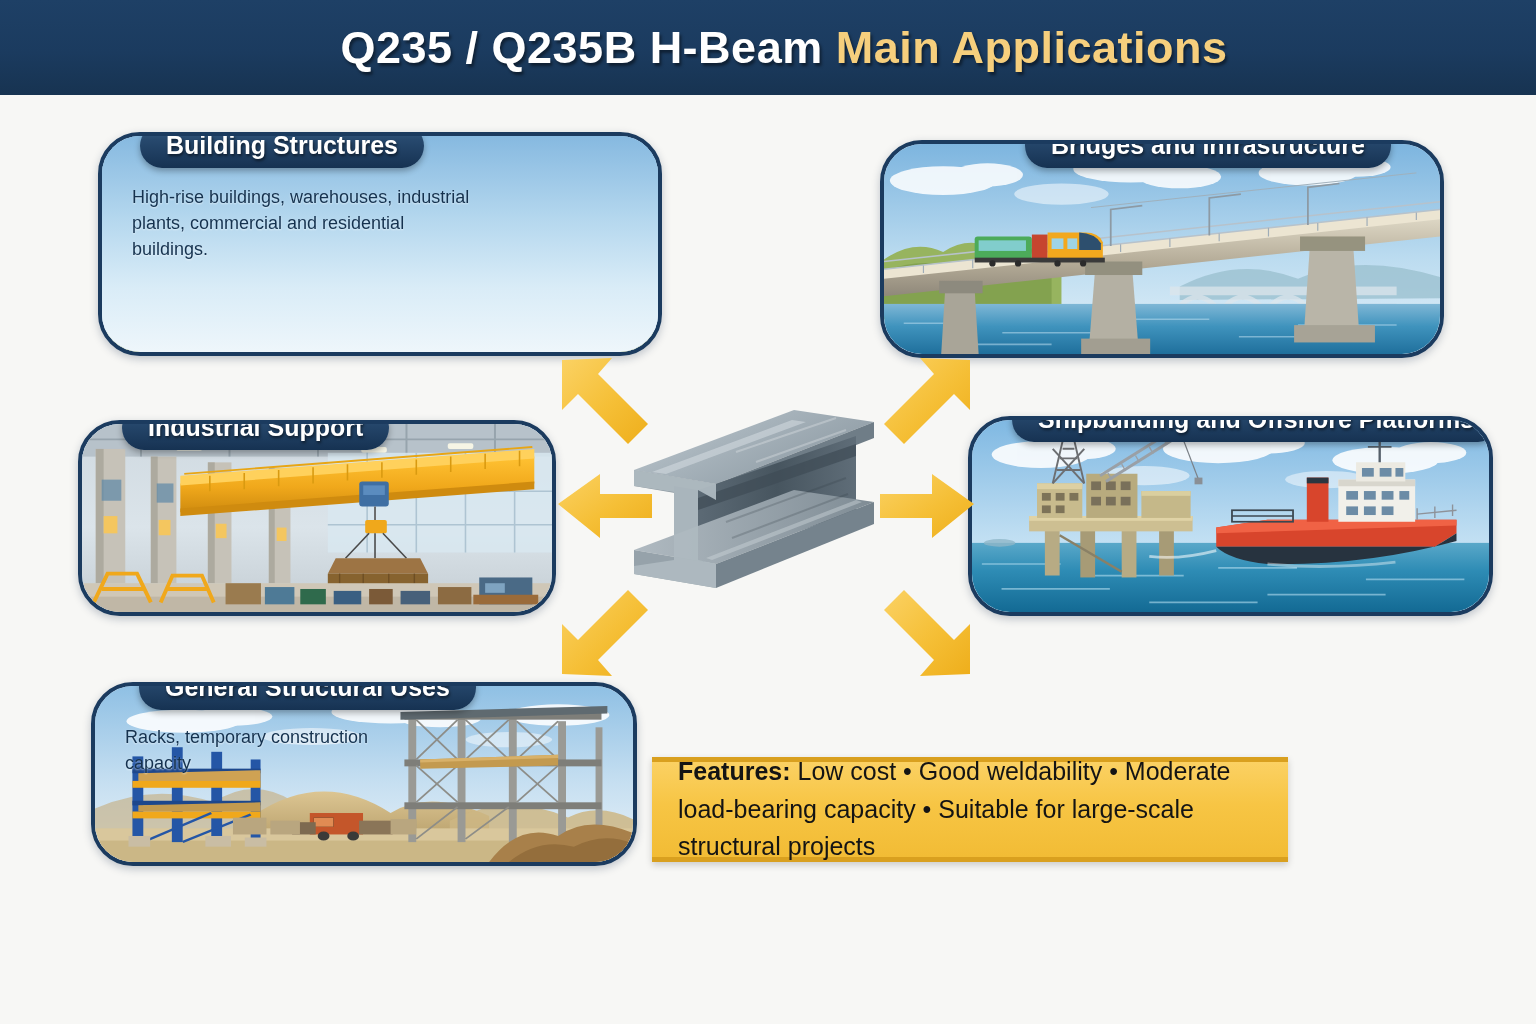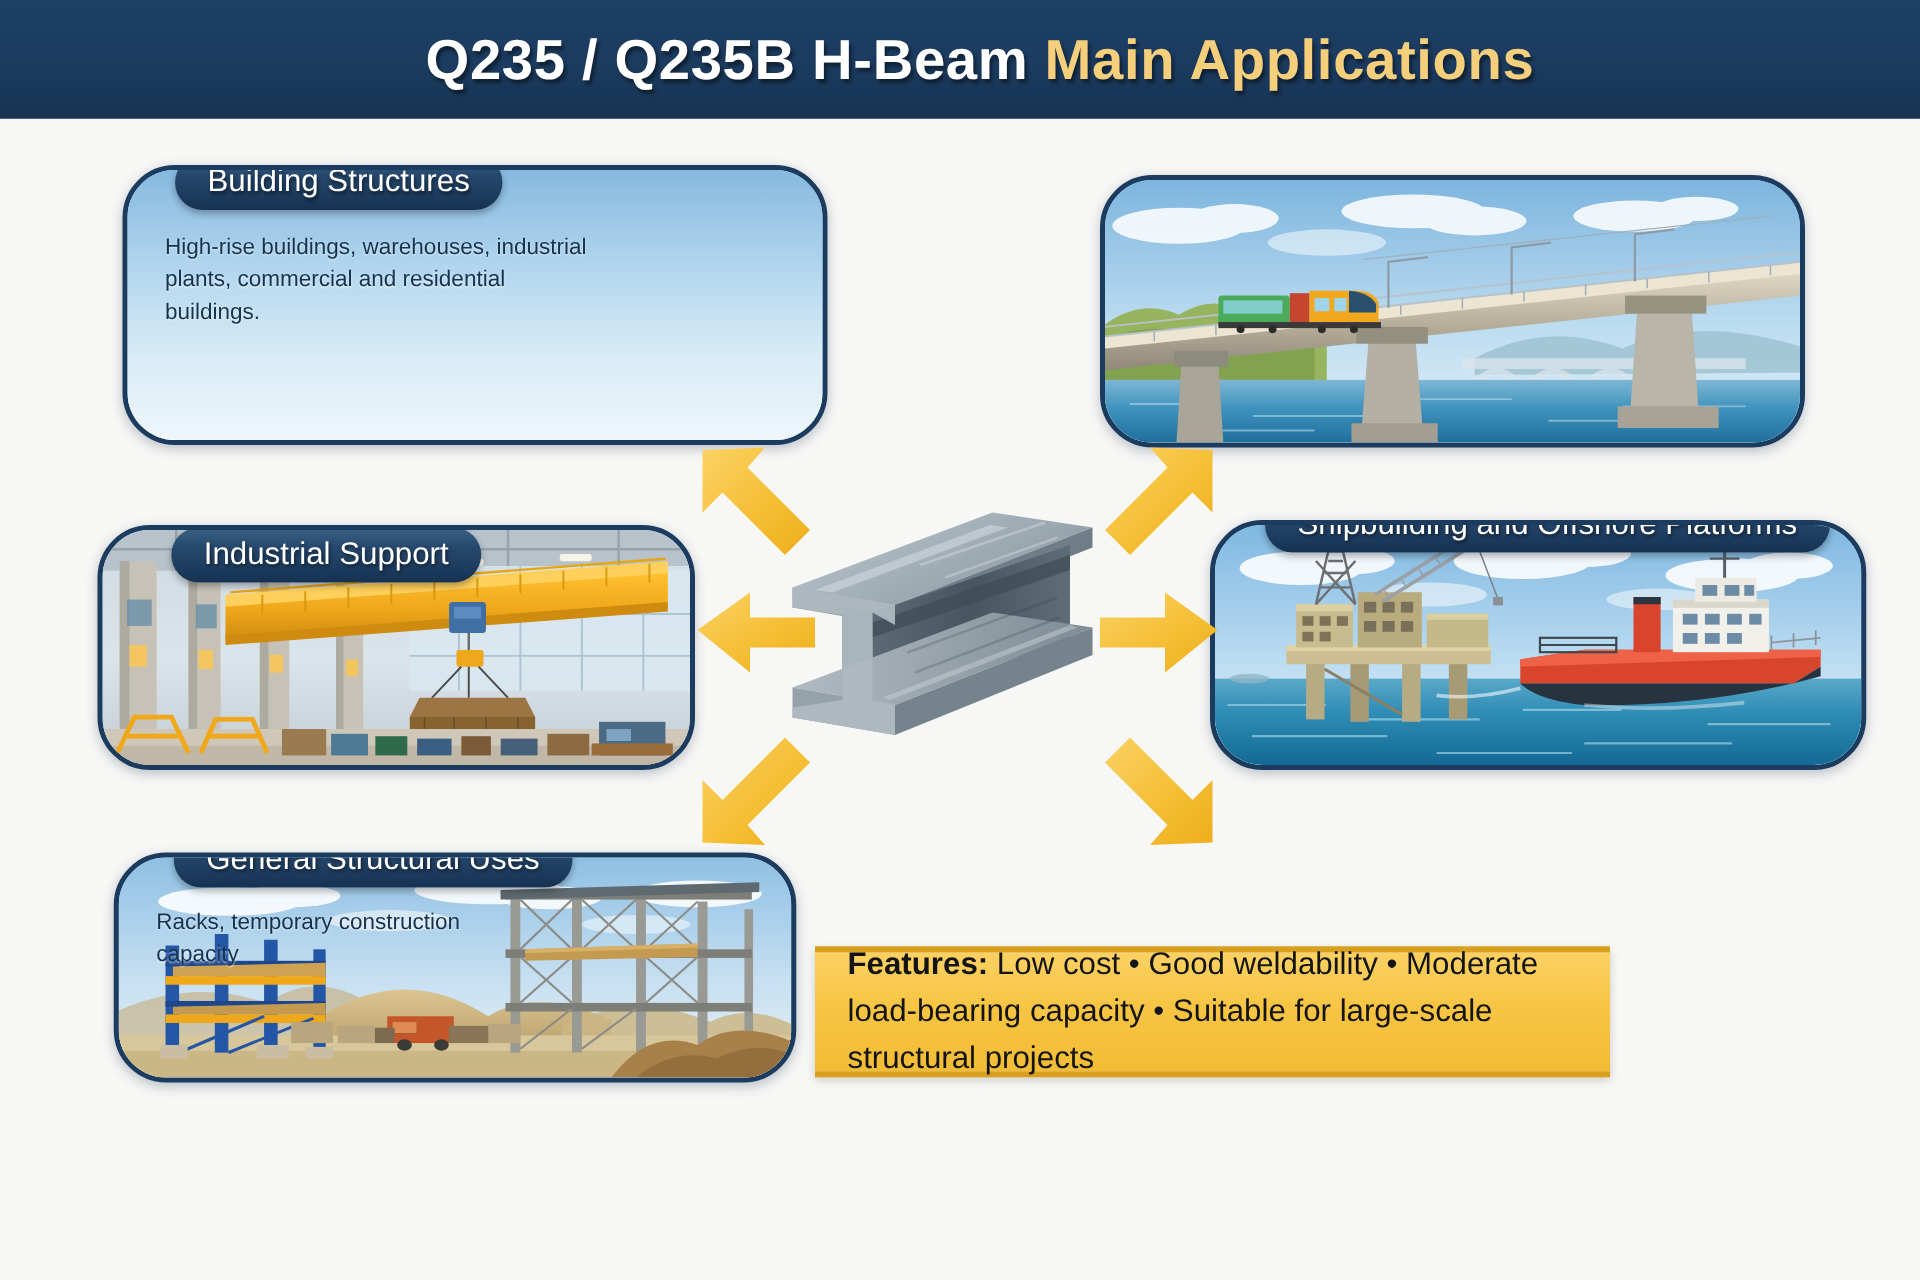--- a/index.html
+++ b/index.html
@@ -37,21 +37,21 @@
   .card-scene { position:absolute; inset:0; overflow:hidden; }
 
   .badge {
     position:absolute;
     z-index:9;
     background:linear-gradient(180deg,#3b6286 0%,#27496e 35%,#163252 100%);
     border-radius:28px;
     padding:8px 26px 10px 26px;
     color:#ffffff;
     font-size:25px;
-    font-weight:normal;
+    font-weight:bold;
     white-space:nowrap;
     text-shadow:1px 2px 3px rgba(0,0,0,0.55);
     box-shadow:0 3px 6px rgba(0,0,0,0.3);
     line-height:1.05;
   }
 
   .card-body {
     position:absolute;
     z-index:8;
     color:#15324f;
@@ -304,20 +304,21 @@
         <rect x="170" y="98" width="12" height="11" fill="#9ed4e6"></rect>
         <rect x="186" y="98" width="10" height="11" fill="#9ed4e6"></rect>
         <rect x="92" y="118" width="132" height="5" fill="#3a3a3a"></rect>
         <circle cx="110" cy="124" r="3.2" fill="#2b2b2b"></circle>
           <circle cx="136" cy="124" r="3.2" fill="#2b2b2b"></circle>
         <circle cx="176" cy="124" r="3.2" fill="#2b2b2b"></circle>
           <circle cx="202" cy="124" r="3.2" fill="#2b2b2b"></circle>
       </g>
     </svg>
   </div>
+  <div class="badge" style="left:141px; top:-20px;">Bridges and Infrastructure</div>
 </div>
 
 <div class="card" style="left:78px; top:420px; width:478px; height:196px;">
   <div class="card-scene">
     <svg width="100%" height="100%" viewBox="0 0 478 196" preserveAspectRatio="none">
       <defs>
         <linearGradient id="hall3" x1="0" y1="0" x2="0" y2="1">
           <stop offset="0%" stop-color="#cfd9e0"></stop>
             <stop offset="55%" stop-color="#dbe4ea"></stop>
           <stop offset="100%" stop-color="#c3ccd2"></stop>
@@ -438,21 +439,21 @@
         <rect x="256" y="174" width="28" height="14" fill="#3a5f82"></rect>
         <rect x="292" y="172" width="24" height="16" fill="#7b5a38"></rect>
         <rect x="324" y="174" width="30" height="14" fill="#47607a"></rect>
         <rect x="362" y="170" width="34" height="18" fill="#8c6b42"></rect>
         <rect x="404" y="160" width="54" height="28" fill="#4a6a86"></rect>
         <rect x="410" y="166" width="20" height="10" fill="#7fa4c1"></rect>
         <rect x="398" y="178" width="66" height="10" fill="#9a6b3a"></rect>
       </g>
     </svg>
   </div>
-  <div class="badge" style="left:55px; top:-18px;margin-top:16px;">Industrial Support</div>
+  <div class="badge" style="left:40px; top:-18px;">Industrial Support</div>
 </div>
 
 <div class="card" style="left:968px; top:416px; width:525px; height:200px;">
   <div class="card-scene">
     <svg width="100%" height="100%" viewBox="0 0 525 200" preserveAspectRatio="none">
       <defs>
         <linearGradient id="sky4" x1="0" y1="0" x2="0" y2="1">
           <stop offset="0%" stop-color="#7fb8e2"></stop>
             <stop offset="60%" stop-color="#bfdef2"></stop>
           <stop offset="100%" stop-color="#e6f2fa"></stop>

